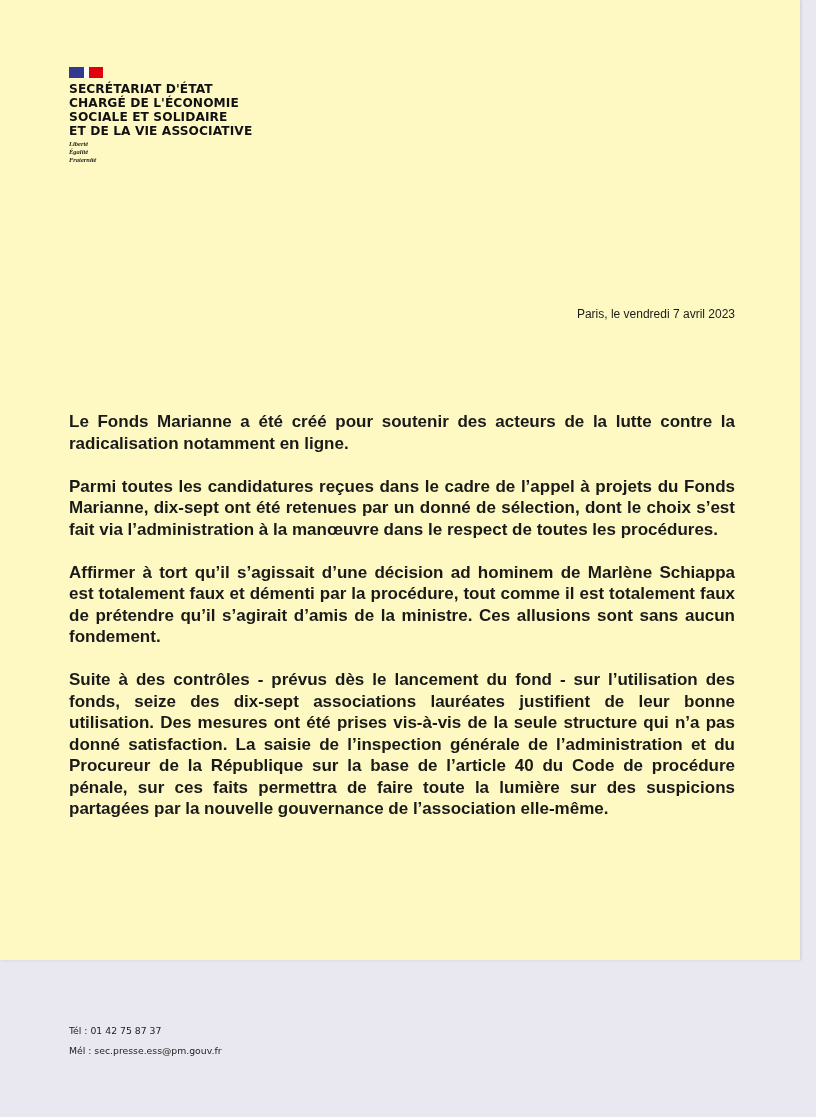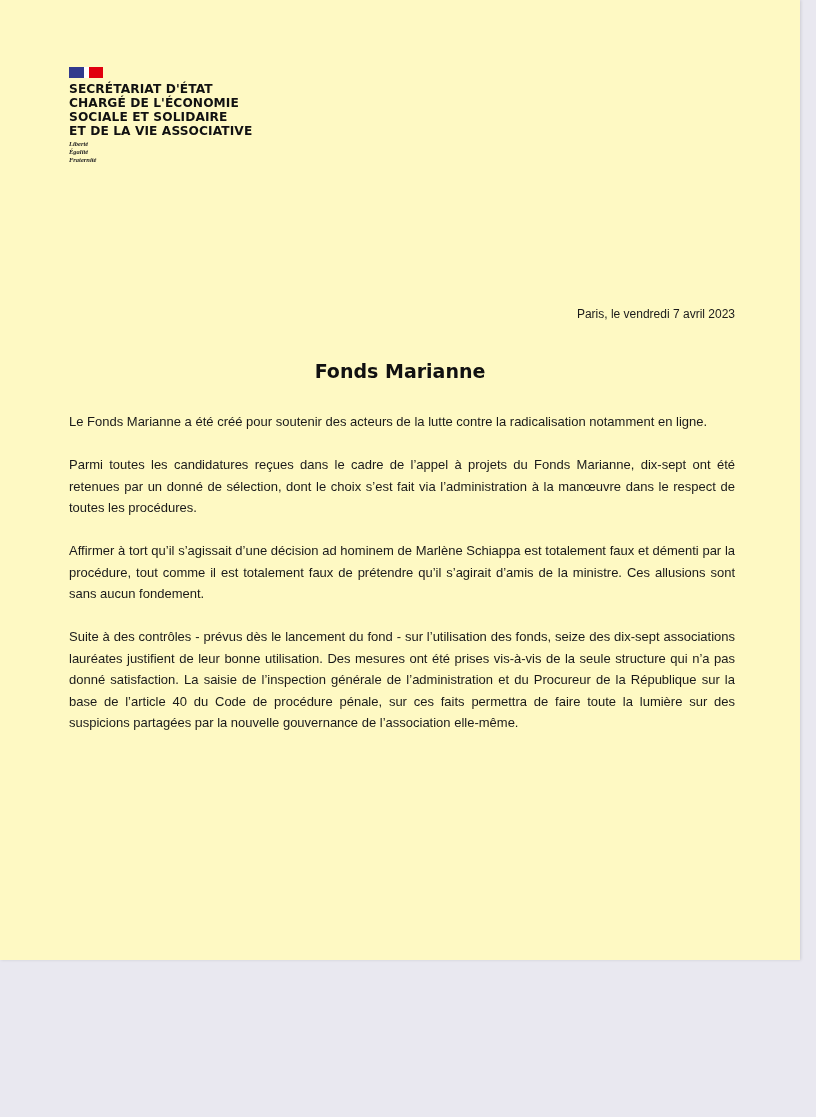--- a/index.html
+++ b/index.html
@@ -42,22 +42,23 @@
     font-size: 12px; color: #1a1a1a; margin-top: 28px;
   }
   .title {
     position: absolute; left: 0; width: 800px; top: 360px;
     text-align: center; font-family: "DejaVu Sans", sans-serif;
     font-weight: bold; font-size: 19px; color: #111;
   }
   .body-text {
     position: absolute; left: 69px; width: 666px; top: 411px;
     font-family: "Liberation Sans", sans-serif;
-    font-size: 13px; line-height: 21.5px; color: #1a1a1a;
+    font-size: 17px; line-height: 21.5px; color: #1a1a1a;
     text-align: justify;
+    font-weight: bold;
   }
   .body-text p { margin: 0 0 21.5px 0; }
   .contact {
     position: absolute; left: 69px; top: 1021px;
     font-family: "DejaVu Sans", sans-serif; font-size: 9.3px; line-height: 20px; color: #222;
   }
 </style>
 </head>
 <body>
 
@@ -76,22 +77,25 @@
     <div class="motto">
       <div>Liberté</div>
       <div>Égalité</div>
       <div>Fraternité</div>
     </div>
   </div>
 
 
   <div class="dateline">Paris, le vendredi 7 avril 2023</div>
 
-  <div class="title">Fonds Marianne</div>
 
   <div class="body-text">
     <p>Le Fonds Marianne a été créé pour soutenir des acteurs de la lutte contre la radicalisation notamment en ligne.</p>
     <p>Parmi toutes les candidatures reçues dans le cadre de l’appel à projets du Fonds Marianne, dix-sept ont été retenues par un donné de sélection, dont le choix s’est fait via l’administration à la manœuvre dans le respect de toutes les procédures.</p>
     <p>Affirmer à tort qu’il s’agissait d’une décision ad hominem de Marlène Schiappa est totalement faux et démenti par la procédure, tout comme il est totalement faux de prétendre qu’il s’agirait d’amis de la ministre. Ces allusions sont sans aucun fondement.</p>
     <p>Suite à des contrôles - prévus dès le lancement du fond - sur l’utilisation des fonds, seize des dix-sept associations lauréates justifient de leur bonne utilisation. Des mesures ont été prises vis-à-vis de la seule structure qui n’a pas donné satisfaction. La saisie de l’inspection générale de l’administration et du Procureur de la République sur la base de l’article 40 du Code de procédure pénale, sur ces faits permettra de faire toute la lumière sur des suspicions partagées par la nouvelle gouvernance de l’association elle-même.</p>
   </div>
 
+  <div class="contact">
+    <div>Tél : 01 42 75 87 37</div>
+    <div>Mél : sec.presse.ess@pm.gouv.fr</div>
+  </div>
 </div>
 
 </body></html>

